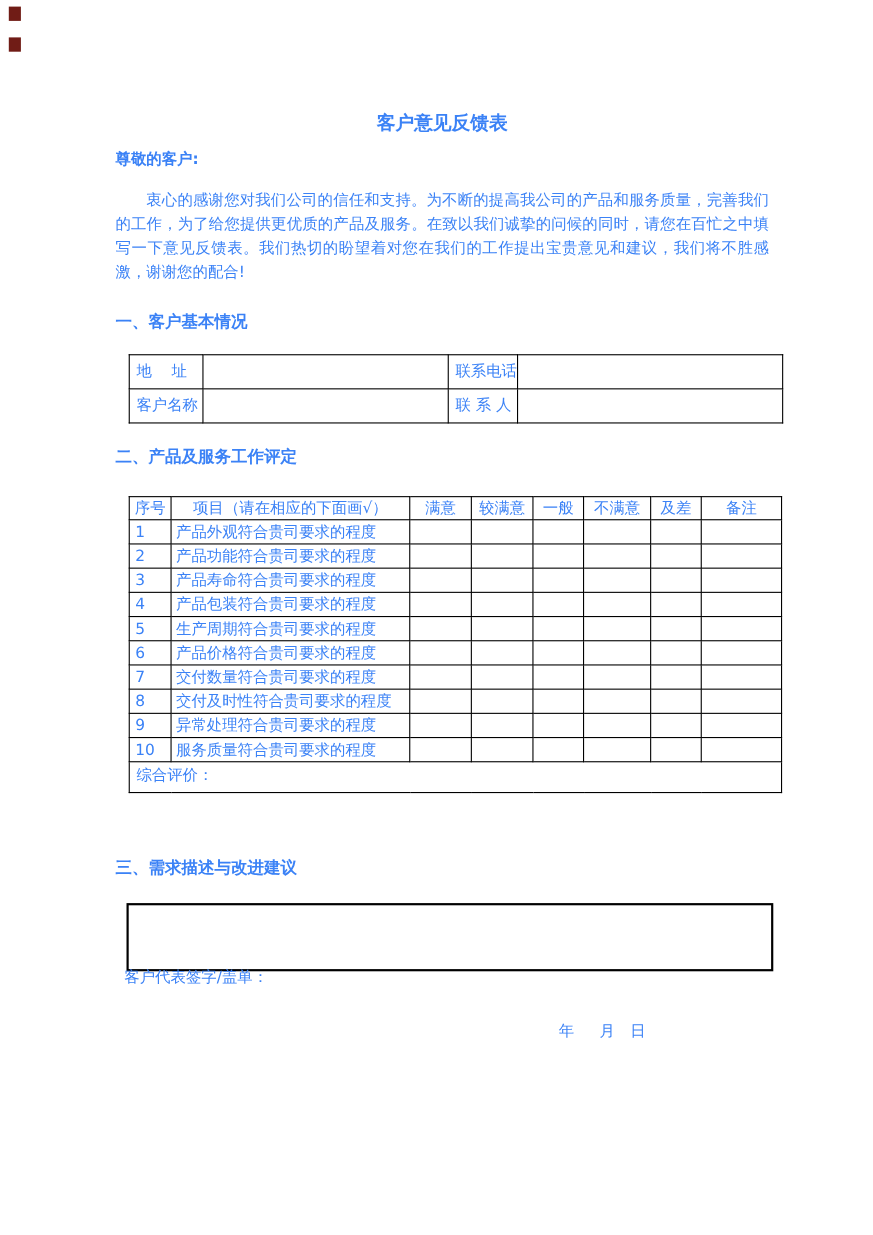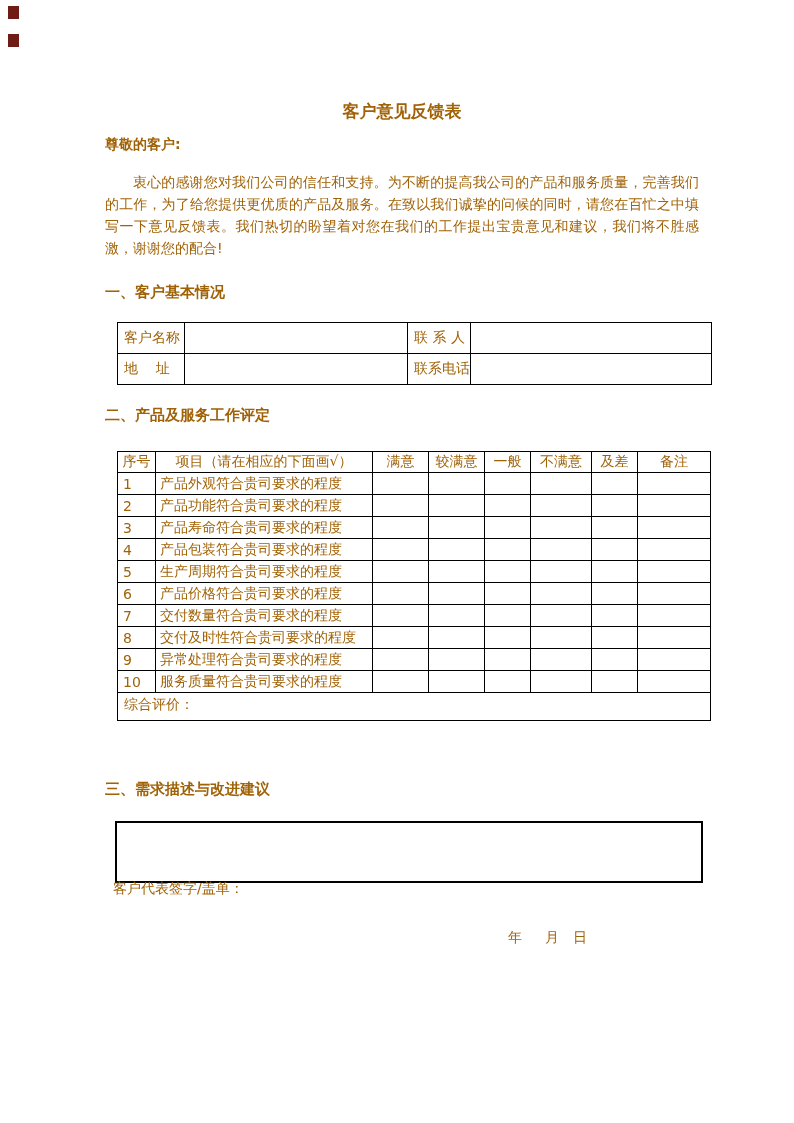--- a/index.html
+++ b/index.html
@@ -1,19 +1,19 @@
 <!DOCTYPE html>
 <html><head>
 <meta charset="utf-8">
 <style>
   html,body{margin:0;padding:0;background:#fff;}
   .page{
     position:relative;
     width:794px;height:1123px;
-    background:#fff;color:#a16207;
+    background:#fff;color:#3b82f6;
     font-family:"DejaVu Sans","Liberation Sans",sans-serif;
     font-size:14px;
     overflow:hidden;
   }
   .abs{position:absolute;}
   .corner-mark{position:absolute;width:11px;height:13px;}
   #corner-mark-1{left:8px;top:6px;}
   #corner-mark-2{left:8px;top:34px;}
   #doc-title{top:100px;left:105px;width:594px;text-align:center;font-size:17px;font-weight:bold;}
   #greeting{top:136px;left:105px;font-weight:bold;}
@@ -64,29 +64,29 @@
 
   <table id="t1" class="abs">
     <colgroup>
         <col style="width:67px">
         <col style="width:223px">
         <col style="width:62px">
         <col style="width:241px">
       </colgroup>
     <tbody>
         <tr>
-      <td class="lbl">客户名称</td>
-      <td></td>
-      <td class="lbl">联 系 人</td>
+      <td class="lbl">地    址</td>
+      <td></td>
+      <td class="lbl">联系电话</td>
       <td></td>
     </tr>
     <tr>
-      <td class="lbl">地    址</td>
-      <td></td>
-      <td class="lbl">联系电话</td>
+      <td class="lbl">客户名称</td>
+      <td></td>
+      <td class="lbl">联 系 人</td>
       <td></td>
     </tr>
   </tbody>
     </table>
 
   <div id="h2" class="abs sec-heading">二、产品及服务工作评定</div>
 
   <div id="t2" class="abs">
     <table id="t2b">
       <colgroup>

